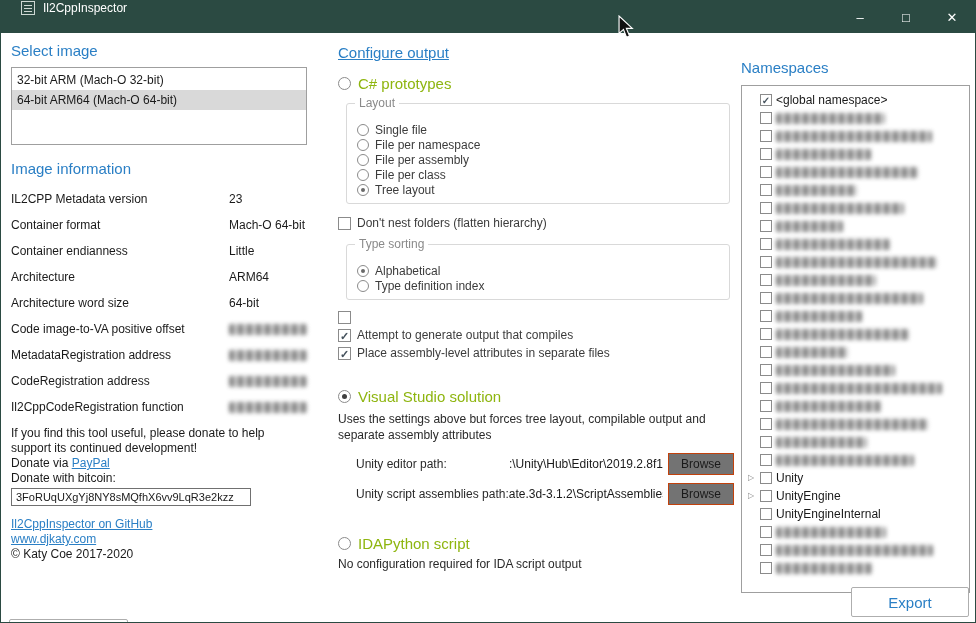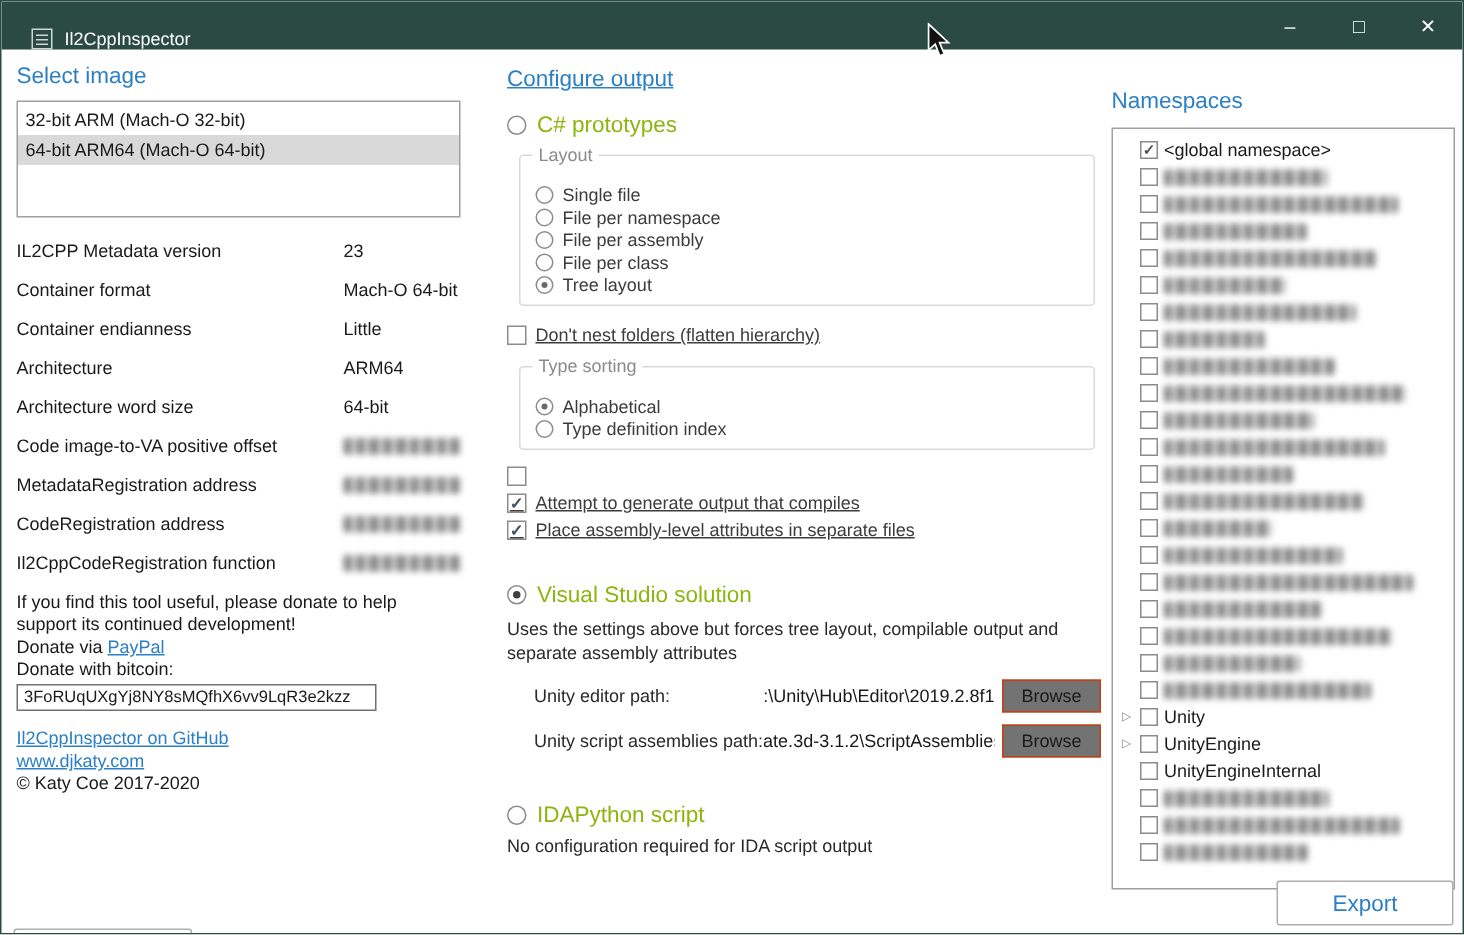--- a/index.html
+++ b/index.html
@@ -4,21 +4,21 @@
 <style>
   * { margin:0; padding:0; box-sizing:border-box; }
   html,body { background:#ffffff; }
   body { font-family:"Liberation Sans", sans-serif; }
 
   .window { position:relative; width:976px; height:623px; background:#fff;
             border:1px solid #2b4a42; overflow:hidden; }
 
   
   .titlebar { position:absolute; top:0; left:0; right:0; height:32px;
-              background:#2b4a42; display:flex; align-items:flex-end; color:#fff;padding-left:10px; }
+              background:#2b4a42; display:flex; align-items:flex-start; color:#fff;padding-left:10px; }
   .app-icon { width:14px; height:14px; margin-left:10px; border:1px solid #cdd8d3;
               position:relative; flex:none; }
   .app-icon::after { content:''; position:absolute; left:2px; right:2px; top:3px;
               height:1px; background:#cdd8d3; box-shadow:0 3px 0 #cdd8d3, 0 6px 0 #cdd8d3; }
   .title { font-size:12px; margin-left:8px; }
   .win-controls { margin-left:auto; display:flex; height:100%; }
   .win-btn { width:46px; height:100%; display:flex; align-items:center;
              justify-content:center; font-size:13px; color:#fff; cursor:default; }
 
   
@@ -59,21 +59,21 @@
   .middle .h1 { margin-top:11px;text-decoration:underline; }
   .section-radio { display:flex; align-items:center; gap:7px; margin-top:14px; height:16px; }
   .green { color:#8eb50f; font-size:15px; }
   .groupbox { position:relative; border:1px solid #d9d9d9; border-radius:3px;
               margin:12px 0 0 8px; width:384px; padding:18px 10px 6px 10px; }
   .gb-label { position:absolute; top:-8px; left:8px; background:#fff; padding:0 4px;
               color:#8a8a8a; font-size:12px; }
   .radio-row { display:flex; align-items:center; gap:6px; height:15px; }
   .radio-row .radio { width:12px; height:12px; }
   .radio-row .radio.on::after { inset:3px; background:#6a6a6a; }
-  .check-row { display:flex; align-items:center; gap:6px; height:18px;text-decoration:underline; }
+  .check-row { display:flex; align-items:center; gap:6px; height:18px; }
   .slot { margin-top:10px; }
   .cb-stack { margin-top:8px; }
   .section-radio.vs { margin-top:26px; }
   .vs-desc { margin-top:7px; width:392px; line-height:16px; color:#2a2a2a; }
   .field-row { display:flex; align-items:center; margin:10px 0 0 18px; height:22px; }
   .field-row + .field-row { margin-top:8px; }
   .field-label { flex:none; color:#2a2a2a; }
   .field-value { flex:1; text-align:right; margin-right:5px; white-space:nowrap;
                  overflow:hidden; color:#1a1a1a; }
   .browse-btn { flex:none; width:66px; height:22px; background:#737373; border:1px solid #c2410c;
@@ -114,20 +114,21 @@
     </div>
   </div>
 
   <div class="left">
     <div class="h1">Select image</div>
     <div class="listbox">
         <div class="list-item">32-bit ARM (Mach-O 32-bit)</div>
         <div class="list-item selected">64-bit ARM64 (Mach-O 64-bit)</div>
       </div>
 
+    <div class="h1 mt">Image information</div>
     <div class="info-table">
         <div class="info-row">
           <span class="info-label">IL2CPP Metadata version</span>
           <span class="info-value">23</span>
         </div>
         <div class="info-row">
           <span class="info-label">Container format</span>
           <span class="info-value">Mach-O 64-bit</span>
         </div>
         <div class="info-row">

